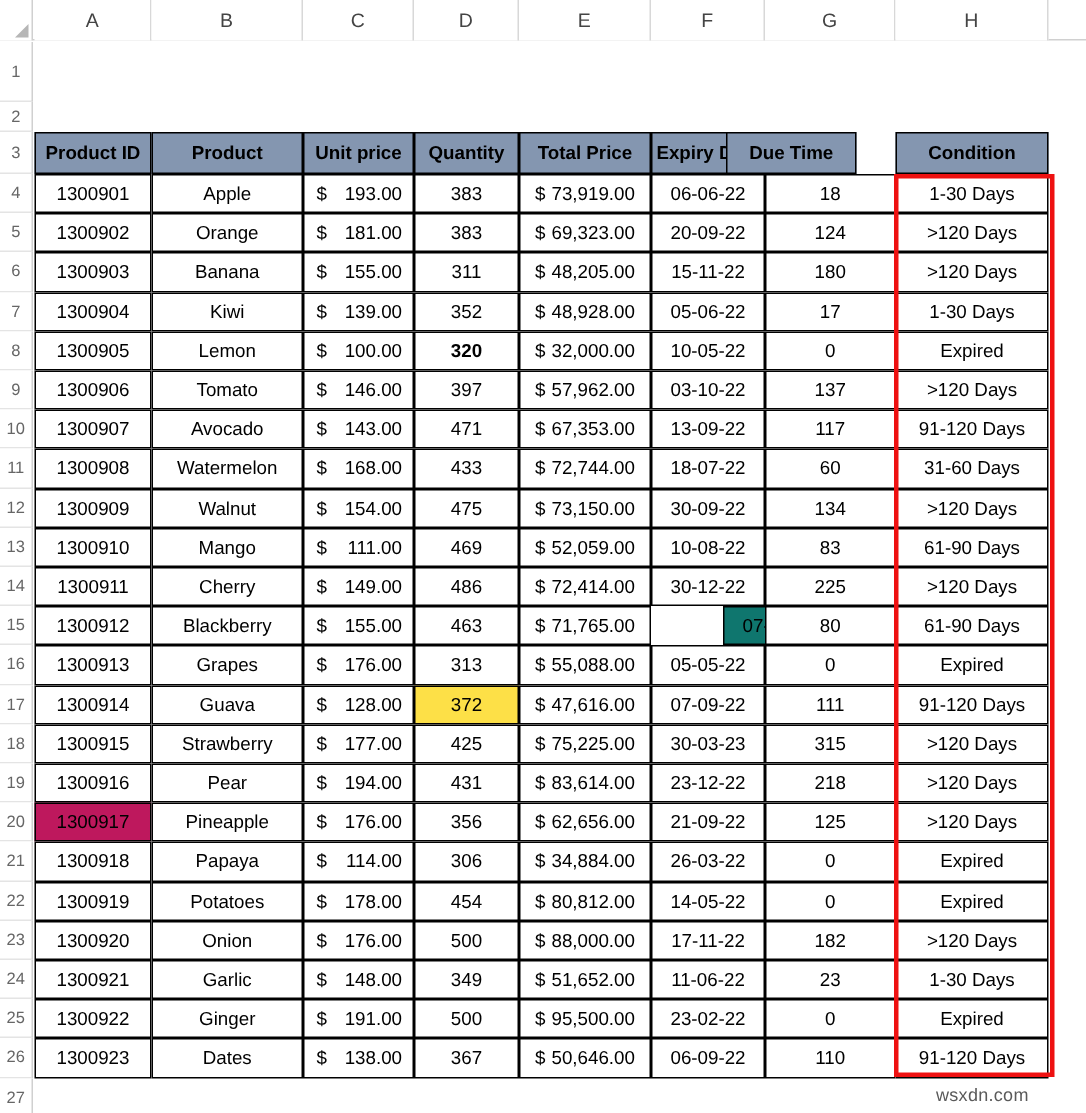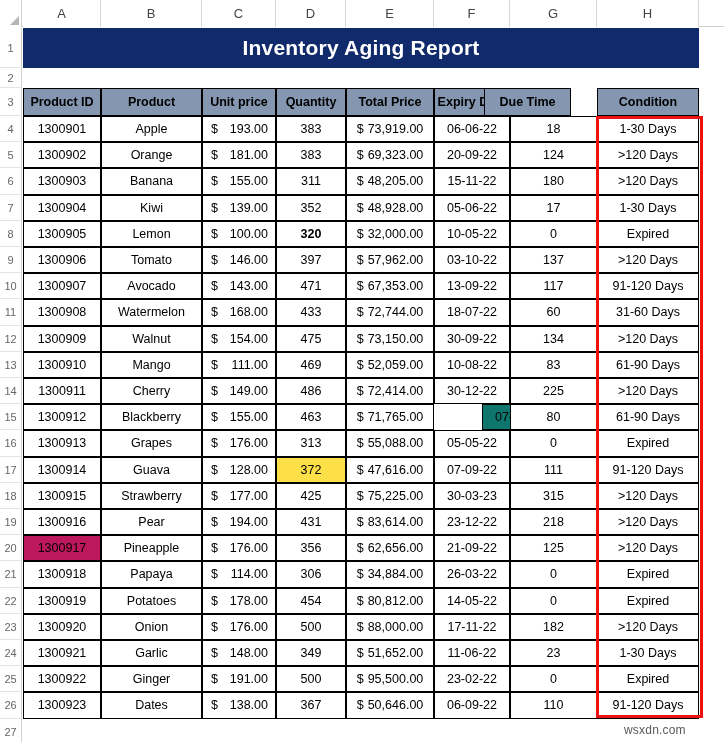--- a/index.html
+++ b/index.html
@@ -182,23 +182,20 @@
       <div class="colhead" style="left: 23px; width: 78px;">A</div>
       <div class="colhead" style="left: 101px; width: 101px;">B</div>
       <div class="colhead" style="left: 202px; width: 74px;">C</div>
       <div class="colhead" style="left: 276px; width: 70px;">D</div>
       <div class="colhead" style="left: 346px; width: 88px;">E</div>
       <div class="colhead" style="left: 434px; width: 76px;">F</div>
       <div class="colhead" style="left: 510px; width: 87px;">G</div>
       <div class="colhead" style="left: 597px; width: 102px;">H</div>
     </div>
 
-  <div class="title-banner" style="left: 23px; top: 28px; width: 676px; height: 40px; background: rgb(16, 42, 107); color: rgb(255, 255, 255);">
-    <span>Inventory Aging Report</span>
-  </div>
 
   <div id="tablehost">
       <div class="cell bordered hdr" style="left: 23px; top: 88px; width: 78px; height: 28px; background: rgb(132, 150, 176);">Product ID</div>
       <div class="cell bordered hdr" style="left: 101px; top: 88px; width: 101px; height: 28px; background: rgb(132, 150, 176);">Product</div>
       <div class="cell bordered hdr" style="left: 202px; top: 88px; width: 74px; height: 28px; background: rgb(132, 150, 176);">Unit price</div>
       <div class="cell bordered hdr" style="left: 276px; top: 88px; width: 70px; height: 28px; background: rgb(132, 150, 176);">Quantity</div>
       <div class="cell bordered hdr" style="left: 346px; top: 88px; width: 88px; height: 28px; background: rgb(132, 150, 176);">Total Price</div>
       <div class="cell bordered hdr" style="left: 434px; top: 88px; width: 76px; height: 28px; background: rgb(132, 150, 176);">Expiry Date</div>
       <div class="cell bordered hdr" style="left: 484px; top: 88px; width: 87px; height: 28px; background: rgb(132, 150, 176);">Due Time</div>
       <div class="cell bordered hdr" style="left: 597px; top: 88px; width: 102px; height: 28px; background: rgb(132, 150, 176);">Condition</div>

